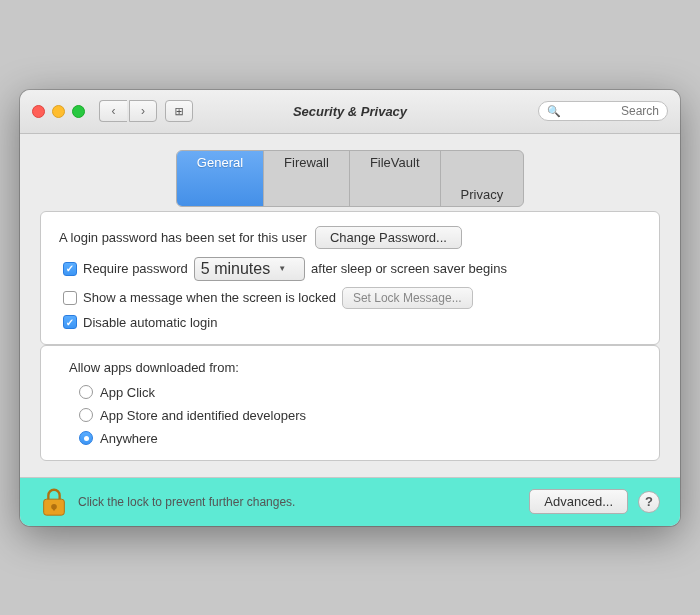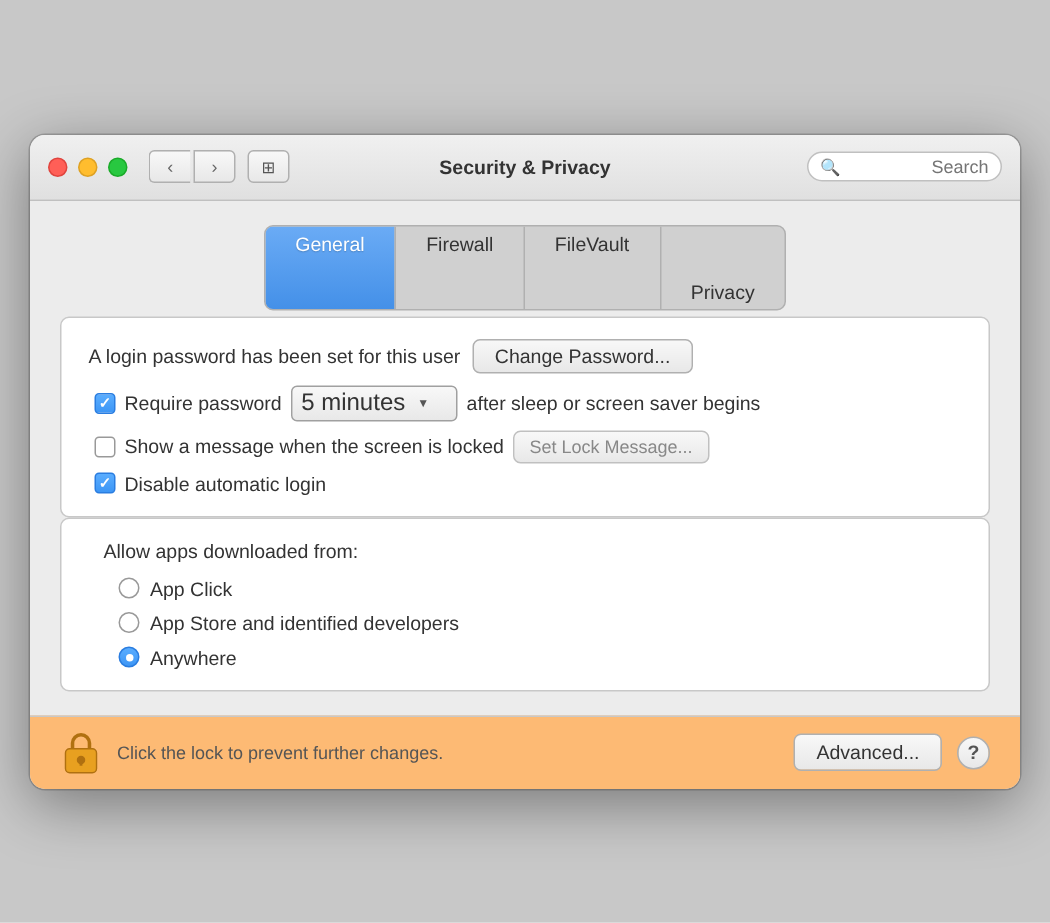--- a/index.html
+++ b/index.html
@@ -92,20 +92,21 @@
       font-size: 11px;
     }
 
     .window-title {
       position: absolute;
       left: 50%;
       transform: translateX(-50%);
       font-size: 13px;
       font-weight: 600;
       color: #333;
+      font-style: italic;
     }
 
     .search-box {
       margin-left: auto;
       display: flex;
       align-items: center;
       background: white;
       border: 1px solid #c0c0c0;
       border-radius: 12px;
       padding: 2px 8px;
@@ -319,21 +320,21 @@
       border-radius: 50%;
       background: white;
     }
 
     
     .footer {
       display: flex;
       align-items: center;
       padding: 8px 20px;
       border-top: 1px solid #c8c8c8;
-      background: #fdba74;
+      background: #5eead4;
       gap: 10px;
     }
 
     .lock-icon {
       width: 28px;
       height: 32px;
       flex-shrink: 0;
     }
 
     .footer-text {

